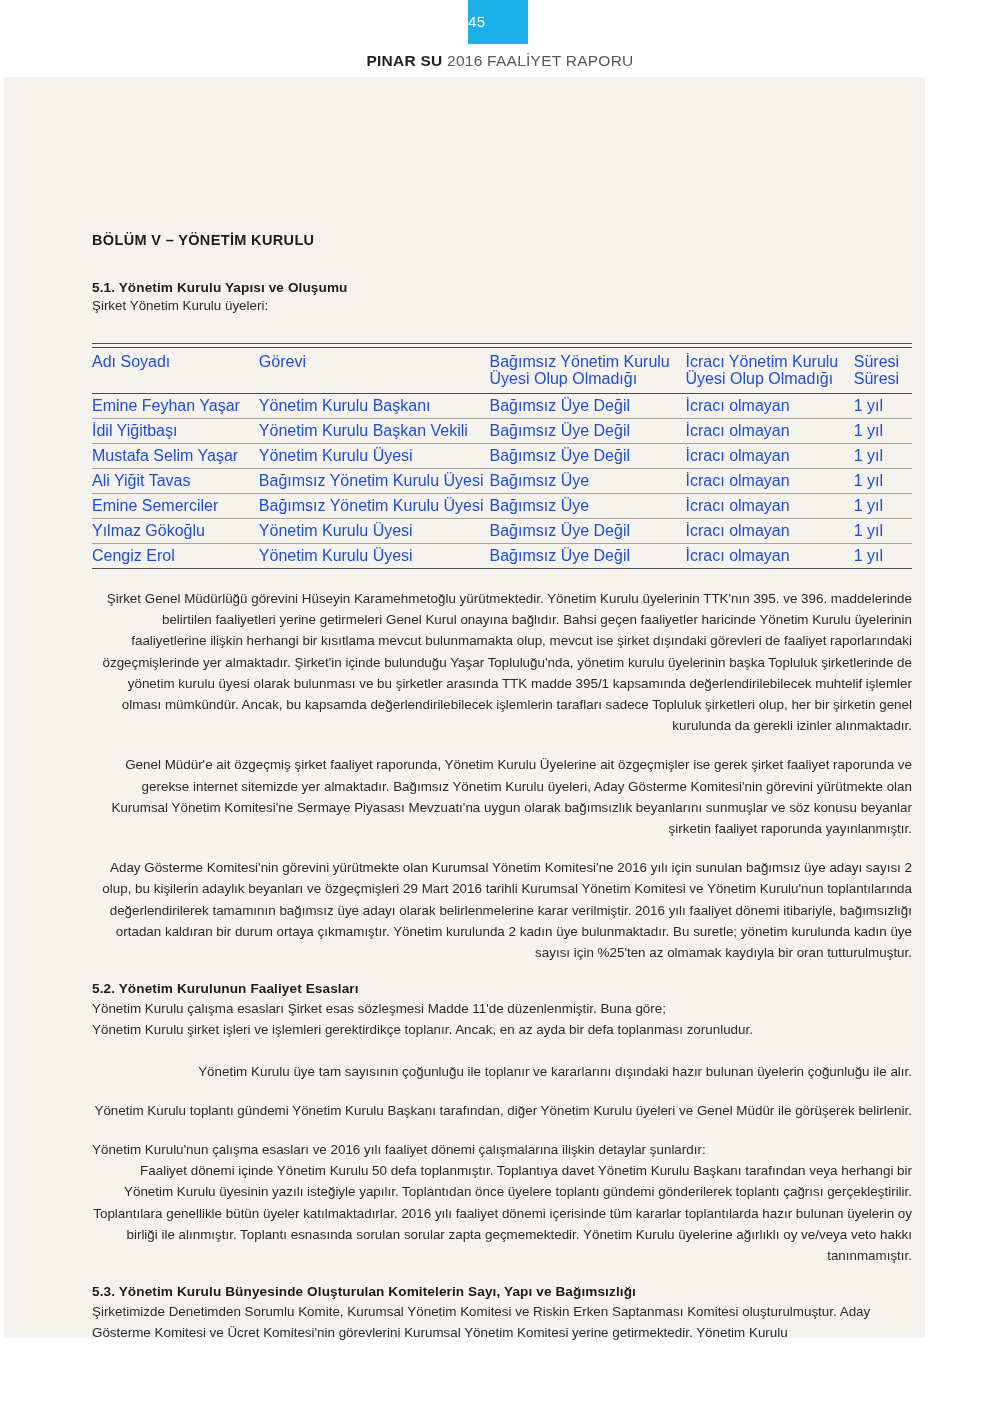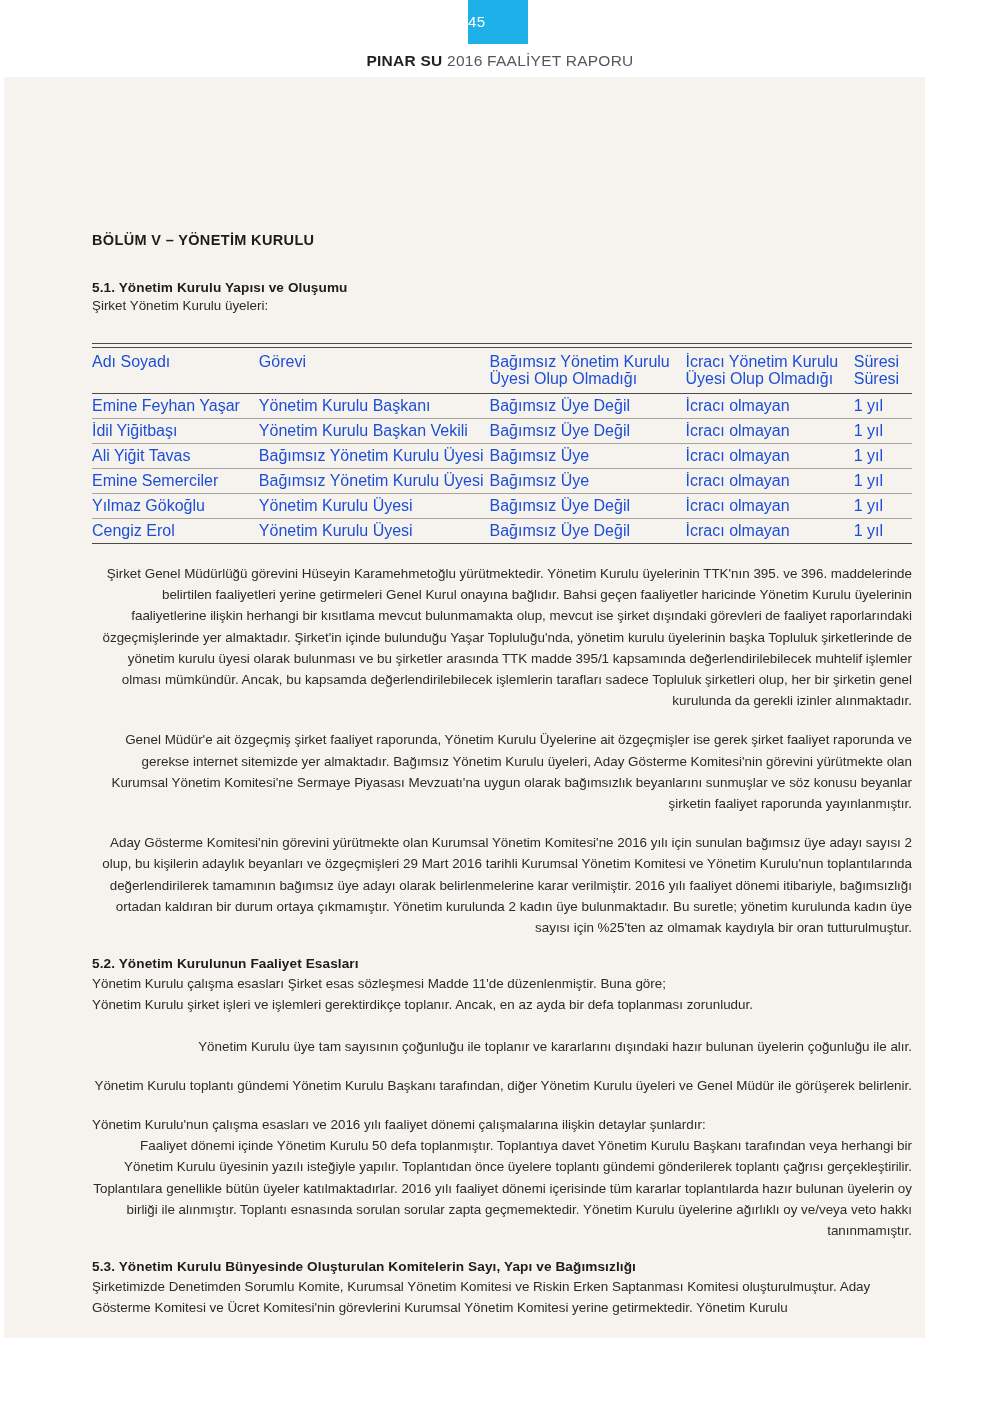--- a/index.html
+++ b/index.html
@@ -223,20 +223,27 @@
         <td>1 yıl</td>
       </tr>
       <tr>
         <td>İdil Yiğitbaşı</td>
         <td>Yönetim Kurulu Başkan Vekili</td>
         <td>Bağımsız Üye Değil</td>
         <td>İcracı olmayan</td>
         <td>1 yıl</td>
       </tr>
       <tr>
+        <td>Mustafa Selim Yaşar</td>
+        <td>Yönetim Kurulu Üyesi</td>
+        <td>Bağımsız Üye Değil</td>
+        <td>İcracı olmayan</td>
+        <td>1 yıl</td>
+      </tr>
+      <tr>
         <td>Ali Yiğit Tavas</td>
         <td>Bağımsız Yönetim Kurulu Üyesi</td>
         <td>Bağımsız Üye</td>
         <td>İcracı olmayan</td>
         <td>1 yıl</td>
       </tr>
       <tr>
         <td>Emine Semerciler</td>
         <td>Bağımsız Yönetim Kurulu Üyesi</td>
         <td>Bağımsız Üye</td>

